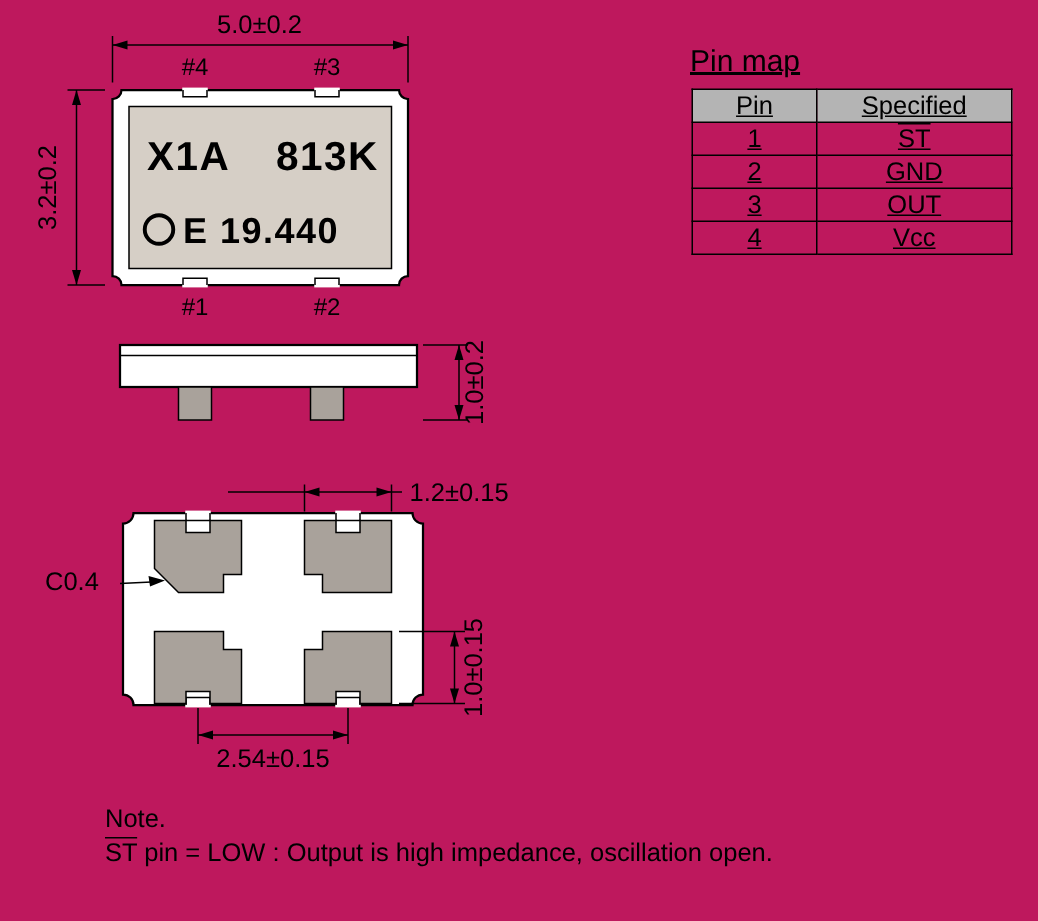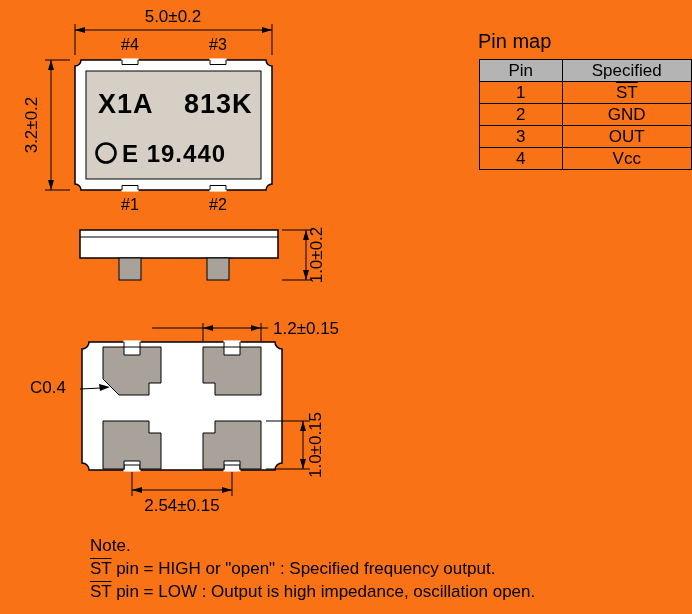--- a/index.html
+++ b/index.html
@@ -1,38 +1,38 @@
 <!DOCTYPE html>
 <html><head>
 <meta charset="utf-8">
 <style>
   html,body{margin:0;padding:0;background:#fff;}
-  .stage{position:relative;width:692px;height:614px;background:#f97316;overflow:hidden;
+  .stage{position:relative;width:692px;height:614px;background:#be185d;overflow:hidden;
          font-family:"Liberation Sans",sans-serif;color:#000;}
   .stage svg{position:absolute;top:0;left:0;}
   svg text{fill:#000;font-family:"Liberation Sans",sans-serif;}
   .t17{font-size:17px;}
   .t16{font-size:16px;}
   .mark1{font-size:27px;font-weight:bold;letter-spacing:1px;}
   .mark2{font-size:24px;font-weight:bold;letter-spacing:1px;}
   .dl{stroke:#000;stroke-width:1;fill:none;}
   .ol{stroke:#000;stroke-width:1.5;fill:#fff;}
   .notch{stroke:#000;stroke-width:1;fill:none;}
   .erase{fill:#fff;stroke:none;}
   .pad{fill:#a9a29b;stroke:#000;stroke-width:1;}
   .ah{fill:#000;stroke:none;}
-  .pinmap{position:absolute;left:472px;top:30px;}
+  .pinmap{position:absolute;left:454px;top:30px;text-decoration:underline;}
   .pinmap-title{font-size:20px;margin:0 0 6px 6px;}
   .pinmap table{border-collapse:collapse;font-size:17px;margin-left:7px;}
   .pinmap th,.pinmap td{border:1px solid #000;text-align:center;padding:0;height:21px;}
   .pinmap th{background:#b4b4b4;font-weight:normal;}
   .col-pin{width:82px;margin-left:23px;}
   .col-conn{width:129px;}
   .ov{text-decoration:overline;}
-  .note{position:absolute;left:70px;top:534px;font-size:17px;line-height:23px;margin-left:20px;}
+  .note{position:absolute;left:70px;top:534px;font-size:17px;line-height:23px;}
 </style>
 </head>
 <body>
 
 <div class="stage">
 
   <svg width="692" height="614" viewBox="0 0 692 614">
 
     <g>
 
@@ -172,17 +172,16 @@
         <tr>
           <td>4</td>
           <td>Vcc</td>
         </tr>
       </tbody>
     </table>
   </div>
 
   <div class="note">
     <div>Note.</div>
-    <div><span class="ov">ST</span><span> pin = HIGH or "open" : Specified frequency output.</span></div>
     <div><span class="ov">ST</span><span> pin = LOW : Output is high impedance, oscillation open.</span></div>
   </div>
 
 </div>
 
 </body></html>

